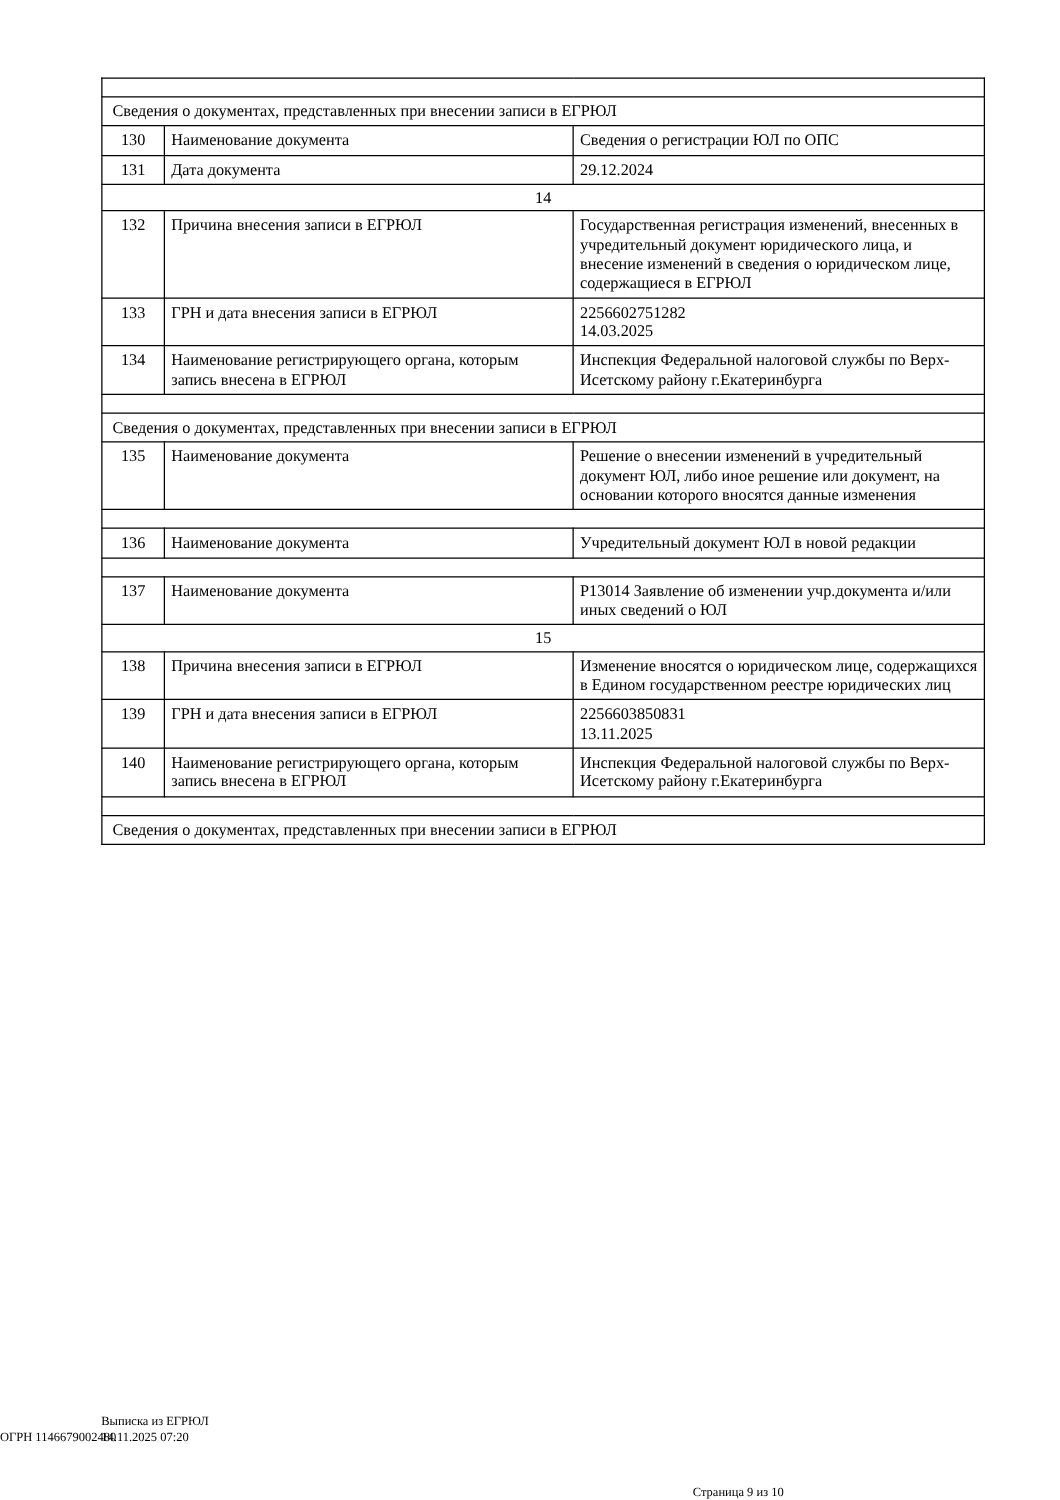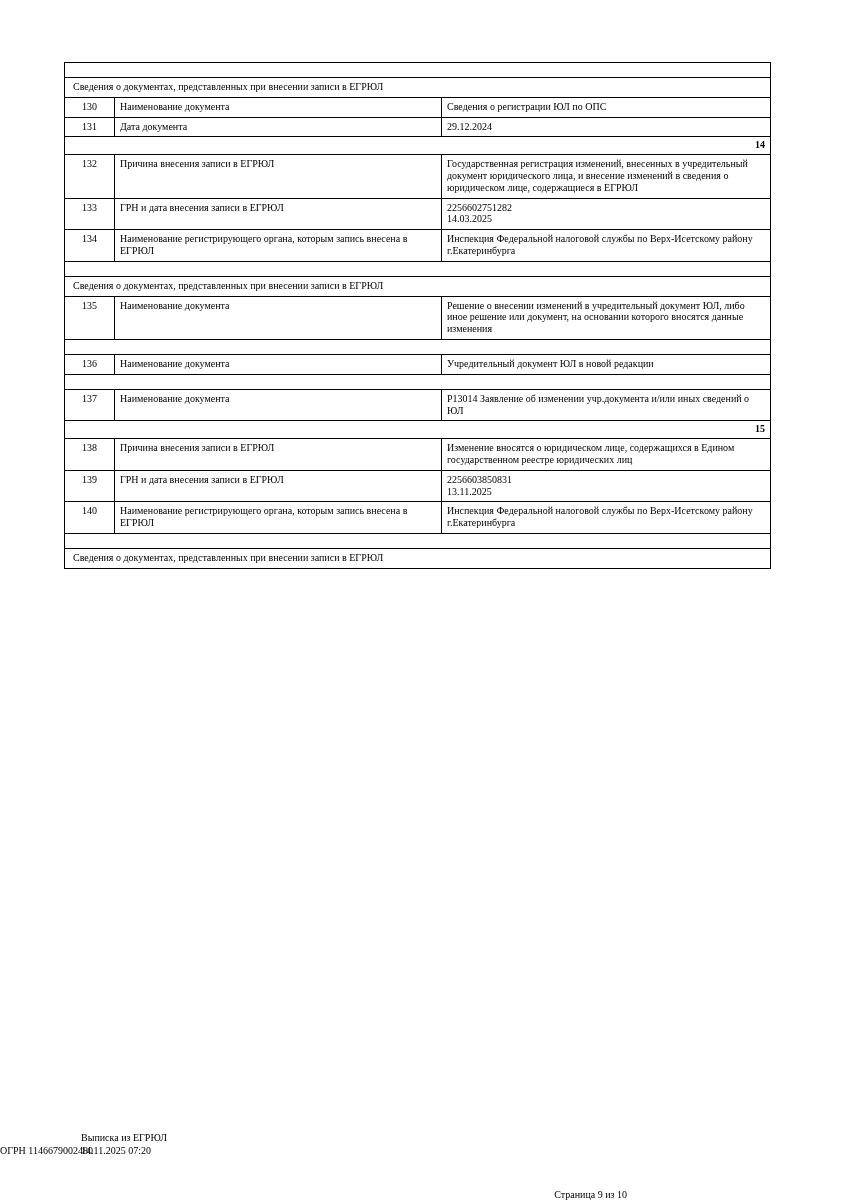--- a/index.html
+++ b/index.html
@@ -16,48 +16,48 @@
   }
   .page {
     position: absolute;
     left: 0; top: 0;
     width: 848px;
     height: 1200px;
     background: #fff;
   }
   .doc-table {
     position: absolute;
-    left: 64px;
+    left: 81px;
     top: 62px;
     width: 706px;
     border-collapse: collapse;
     table-layout: fixed;
-    font-size: 10px;
+    font-size: 13px;
     line-height: 1.18;
     padding-left: 12px;
   }
   .doc-table td {
     border: 1px solid #000;
     padding: 3px 5px 4px 5px;
     vertical-align: top;
   }
   .col-num { width: 50px; text-align: center; }
   .col-label { width: 327px; }
   .col-value { width: 329px; }
 
   tr.spacer td {
     height: 14px;
     padding: 0;
   }
   td.section-head {
     padding-left: 8px;
   }
   td.group-num {
-    text-align: right;
-    font-weight: bold;
+    text-align: center;
+    font-weight: normal;
     padding: 2px 5px 3px 5px;
     margin-top: 24px;
   }
   td.num {
     text-align: center;
   }
   .footer {
     position: absolute;
     left: 0;
     top: 1132px;

